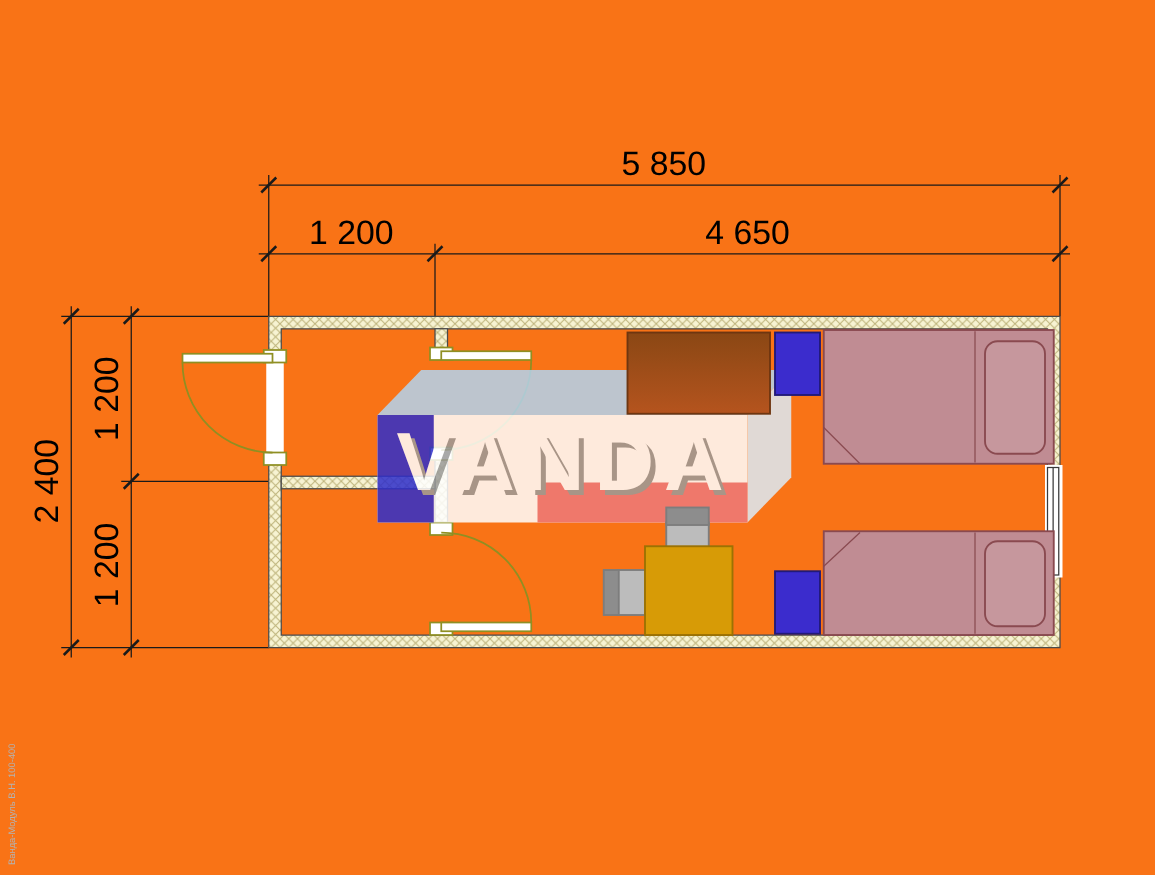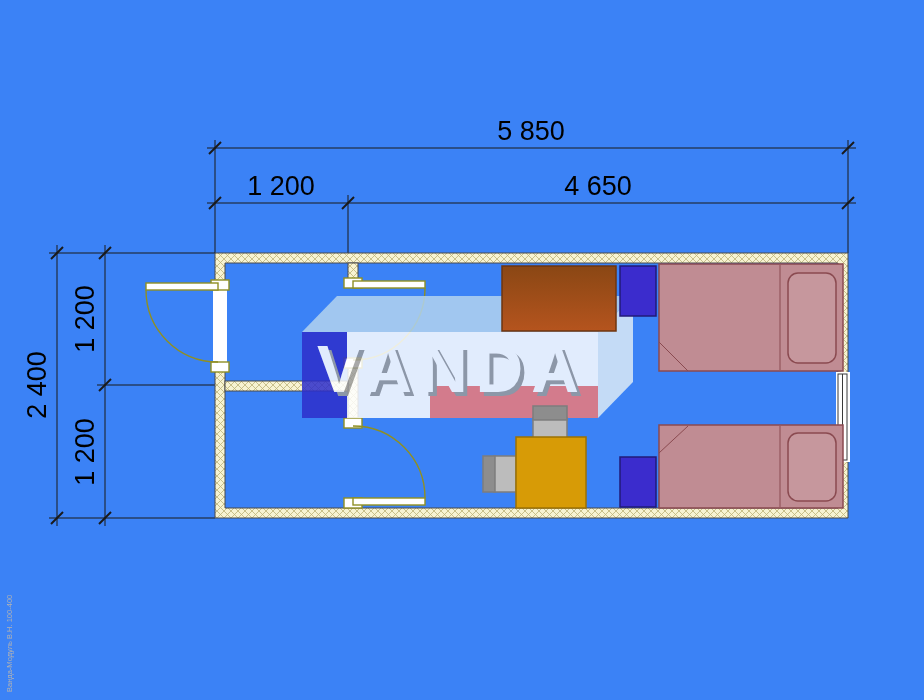--- a/index.html
+++ b/index.html
@@ -1,20 +1,20 @@
 <!DOCTYPE html>
 <html><head>
 <meta charset="utf-8">
 <style>
   html, body { margin: 0; padding: 0; background: #ffffff; }
   .stage {
     position: relative;
     width: 924px;
     height: 700px;
-    background: #3b82f6;
+    background: #f97316;
     overflow: hidden;
   }
   svg { display: block; }
   svg text { font-family: "Liberation Sans", sans-serif; }
   .wm-text { font-weight: bold; letter-spacing: 8px; }
 </style>
 </head>
 <body>
 
 <div class="stage">

